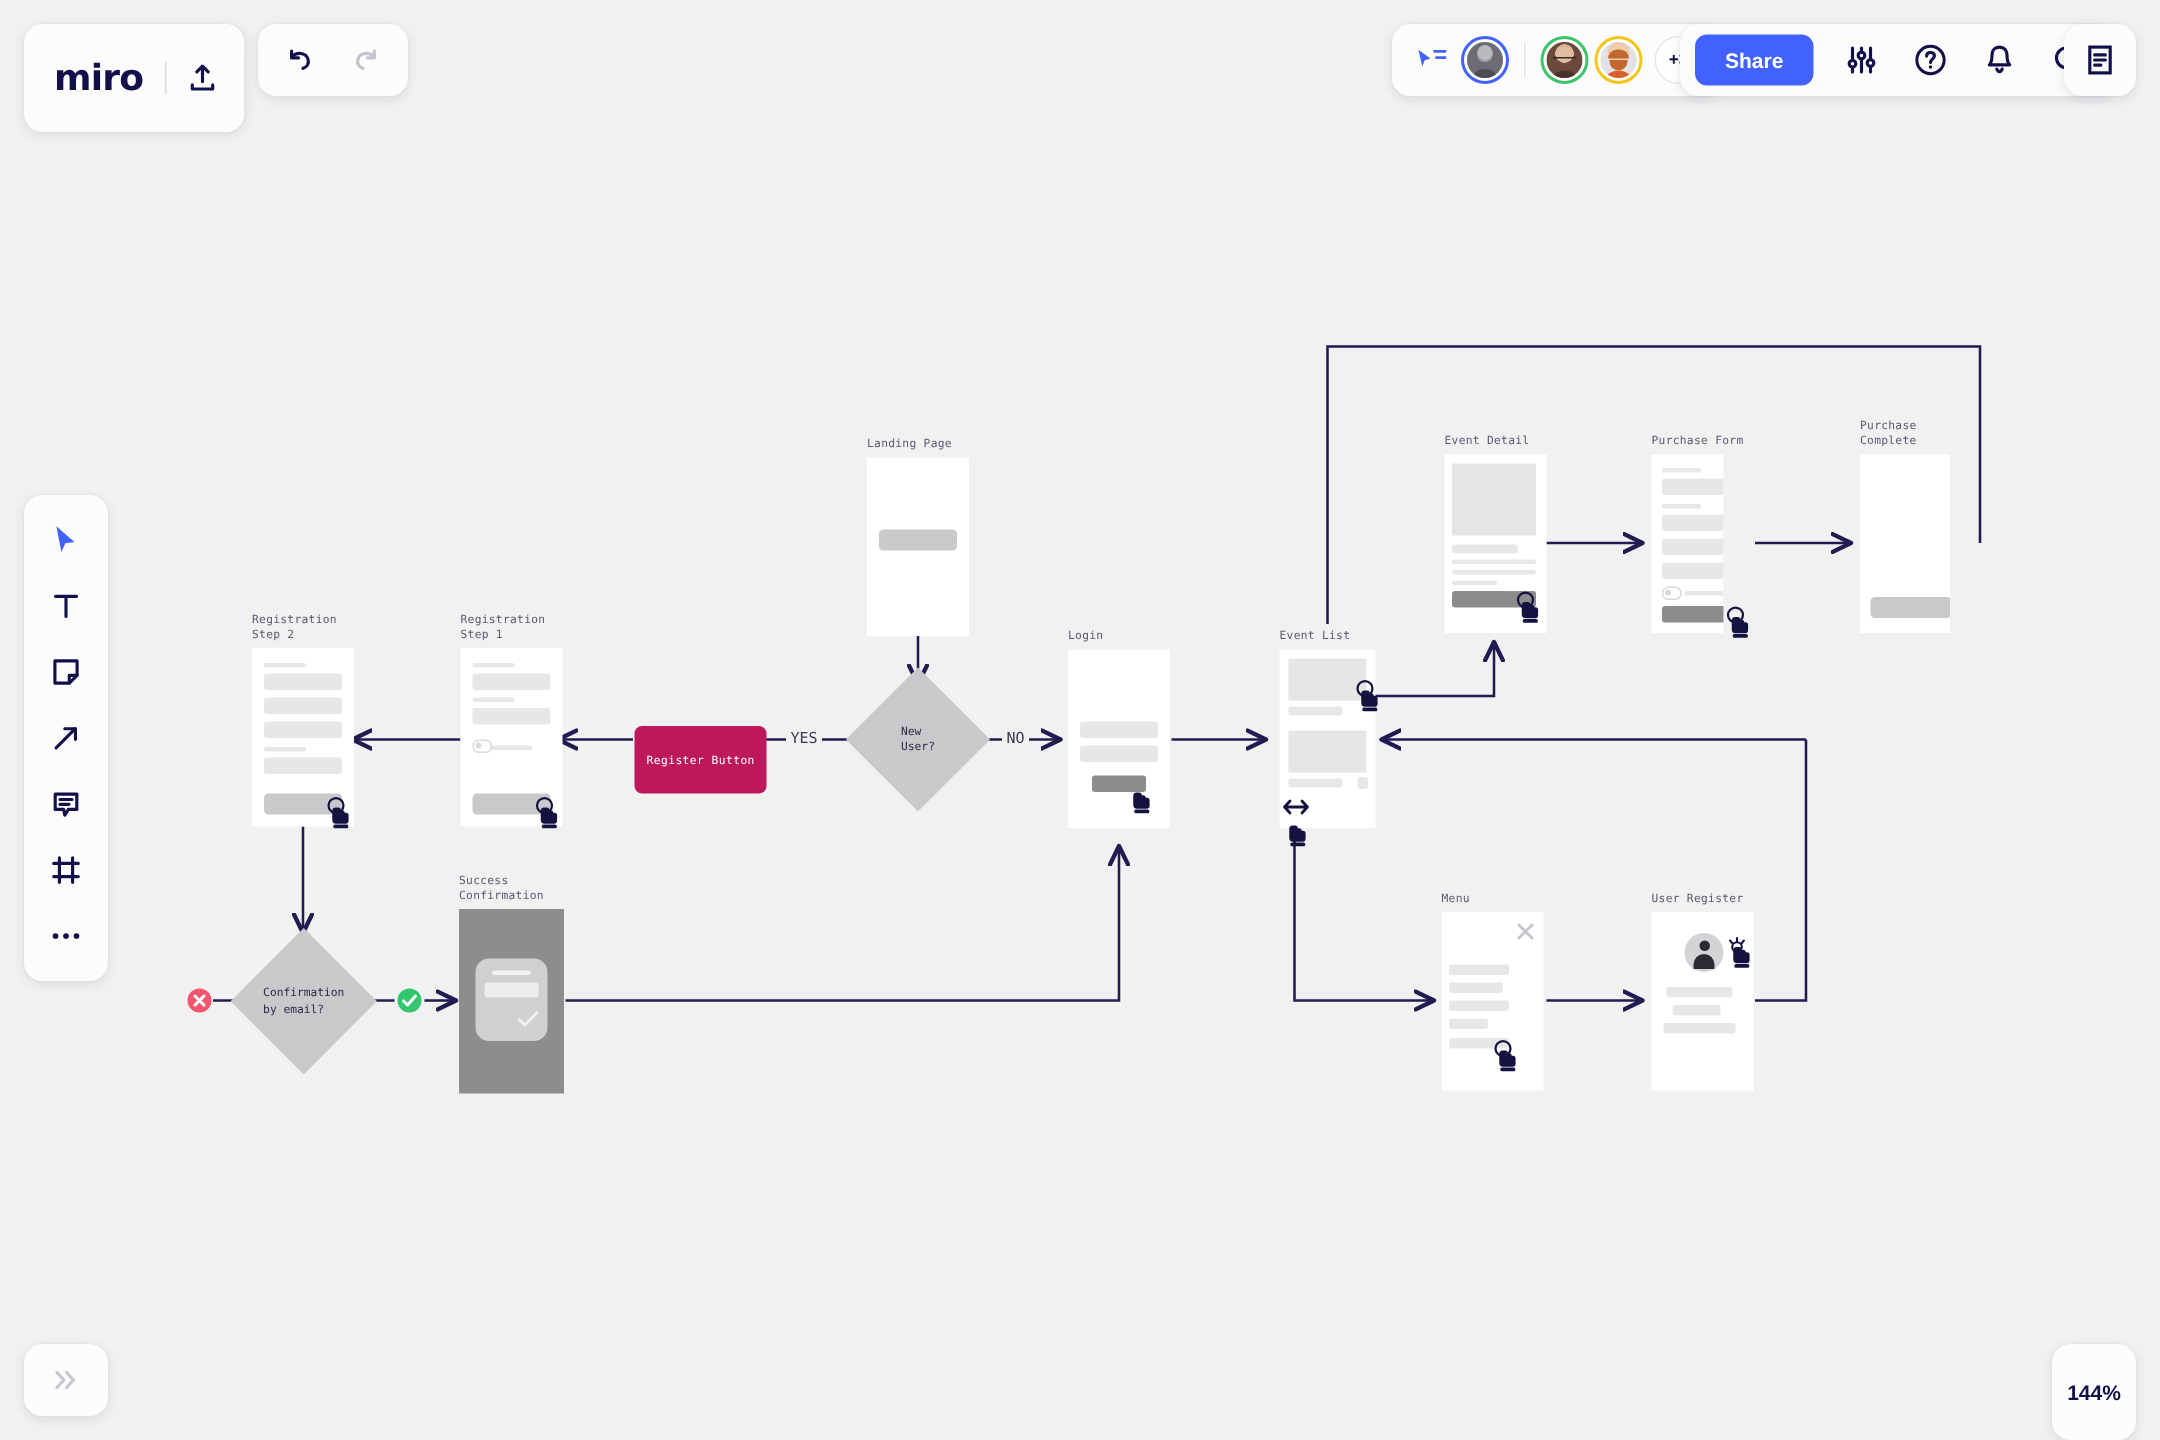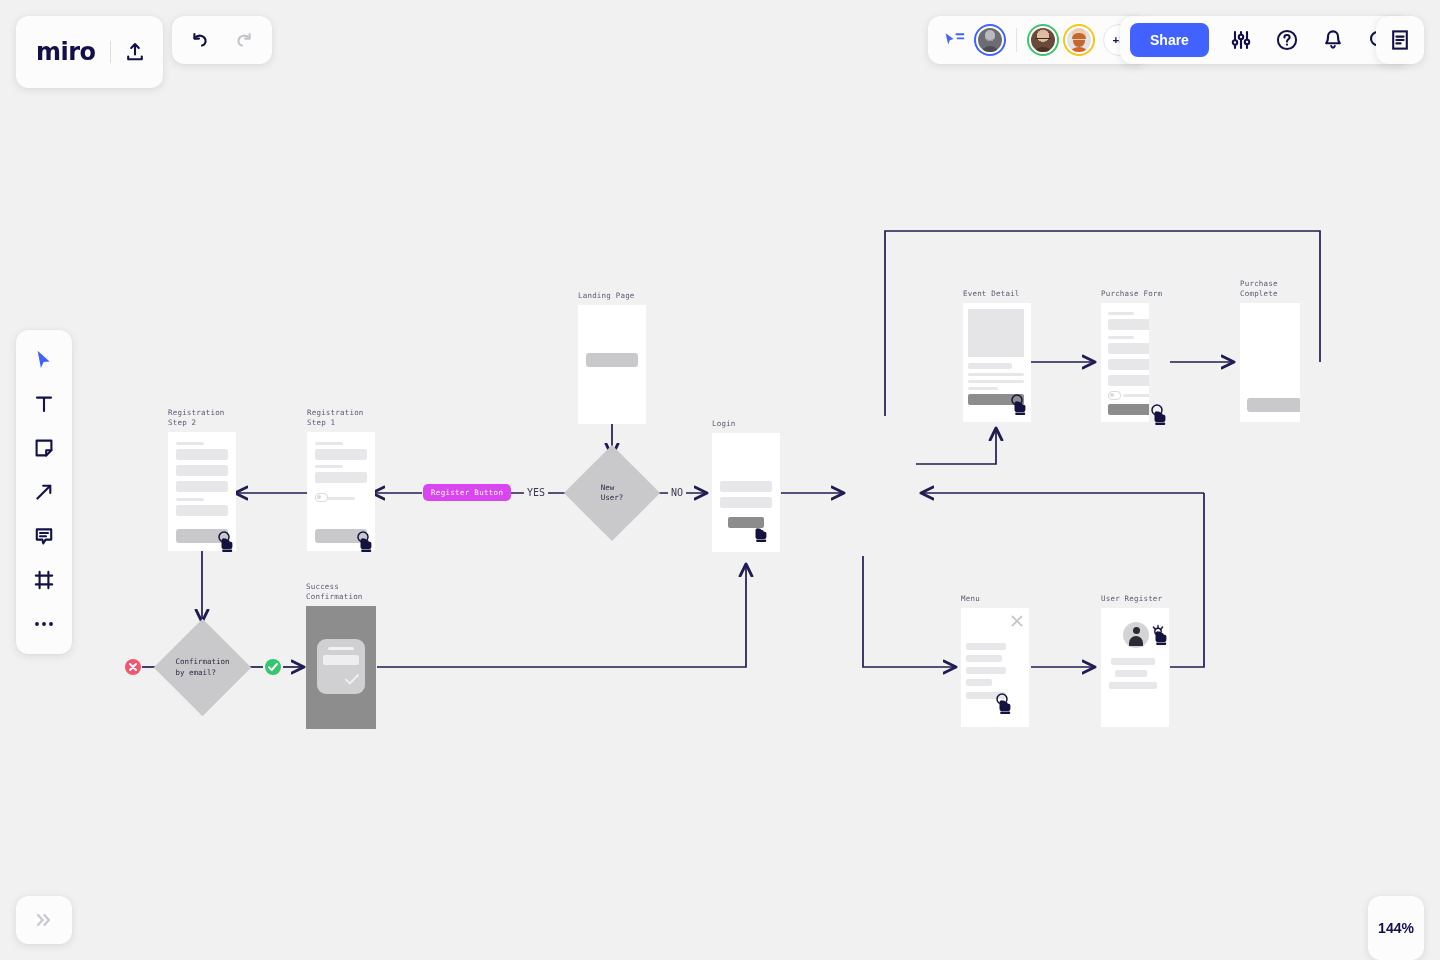--- a/index.html
+++ b/index.html
@@ -76,23 +76,23 @@
   .diamond{position:absolute;display:flex;align-items:center;justify-content:center;}
   .diamond .dshape{position:absolute;inset:0;background:#c9c9cc;
                    transform:rotate(45deg);}
   .diamond .dtext{position:relative;z-index:2;
                   font-family:"DejaVu Sans Mono","Liberation Mono",monospace;
                   font-size:7.5px;line-height:1.35;color:#2a2a44;text-align:left;white-space:pre;}
 
   .edgelabel{position:absolute;font-family:"DejaVu Sans Mono","Liberation Mono",monospace;
              font-size:10px;color:#3a3a55;background:#f1f1f1;padding:0 3px;}
 
-  .badge{position:absolute;background:#d946ef;color:#fff;border-radius:5px;
+  .badge{position:absolute;background:#be185d;color:#fff;border-radius:5px;
          font-family:"DejaVu Sans Mono","Liberation Mono",monospace;font-size:7.5px;
-         padding:4px 8px;white-space:nowrap;letter-spacing:.3px;cursor:pointer;}
+         padding:18px 8px;white-space:nowrap;letter-spacing:.3px;cursor:pointer;}
 
   .statusicon{position:absolute;width:16px;height:16px;border-radius:50%;
               display:flex;align-items:center;justify-content:center;}
   .st-red{background:#f2566f;}
   .st-green{background:#34c56f;}
 
   .cursorpin{position:absolute;width:20px;height:22px;pointer-events:none;}
   .resize{position:absolute;width:18px;height:12px;}
 </style>
 </head>
@@ -199,20 +199,42 @@
     <div class="bar" style="left:8px;top:48px;width:52px;height:11px;"></div>
     <div class="bar" style="left:8px;top:64px;width:52px;height:11px;"></div>
     <div class="bar-g" style="left:16px;top:84px;width:36px;height:11px;"></div>
   </div>
   <svg class="cursorpin" style="left:38px;top:88px;" viewBox="0 0 20 22">
     <path d="M5.5,5 v10.5 a2.6,2.6 0 0 0 2.6,2.6 h6.3 a2,2 0 0 0 2,-2 v-3.6 a1.7,1.7 0 0 0 -1.7,-1.7 h-0.9 a1.7,1.7 0 0 0 -1.7,-1.7 h-0.9 a1.7,1.7 0 0 0 -1.7,-1.7 h-1.4 a2.3,2.3 0 0 0 -2.6,1.6 z" fill="#14123f"></path>
     <rect x="6.2" y="18.6" width="10" height="2.5" rx="1" fill="#14123f"></rect>
   </svg>
 </div>
 
+<div class="node" style="left:853px;top:433px;width:64px;height:119px;">
+  <div class="nlabel">Event List</div>
+  <div class="frame">
+    <div class="img" style="left:6px;top:6px;width:52px;height:28px;"></div>
+    <div class="bar" style="left:6px;top:38px;width:36px;height:6px;"></div>
+    <div class="img" style="left:6px;top:54px;width:52px;height:28px;"></div>
+    <div class="bar" style="left:6px;top:86px;width:36px;height:6px;"></div>
+    <div class="bar" style="left:52px;top:85px;width:7px;height:8px;"></div>
+  </div>
+  <svg class="cursorpin" style="left:49px;top:20px;" viewBox="0 0 20 22">
+    <circle cx="8" cy="6" r="5" fill="none" stroke="#14123f" stroke-width="1.5"></circle>
+    <path d="M5.5,9 v6.5 a2.6,2.6 0 0 0 2.6,2.6 h6.3 a2,2 0 0 0 2,-2 v-3.6 a1.7,1.7 0 0 0 -1.7,-1.7 h-0.9 a1.7,1.7 0 0 0 -1.7,-1.7 h-0.9 a1.7,1.7 0 0 0 -1.7,-1.7 h-1.4 a2.3,2.3 0 0 0 -2.6,1.6 z" fill="#14123f"></path>
+    <rect x="6.2" y="18.6" width="10" height="2.5" rx="1" fill="#14123f"></rect>
+  </svg>
+  <svg class="resize" style="left:2px;top:99px;" viewBox="0 0 18 12">
+    <path d="M5,2 L1.4,6 L5,10 M13,2 L16.6,6 L13,10 M2.2,6 H15.8" fill="none" stroke="#14123f" stroke-width="1.9" stroke-linecap="round" stroke-linejoin="round"></path>
+  </svg>
+  <svg class="cursorpin" style="left:1px;top:110px;" viewBox="0 0 20 22">
+    <path d="M5.5,5 v10.5 a2.6,2.6 0 0 0 2.6,2.6 h6.3 a2,2 0 0 0 2,-2 v-3.6 a1.7,1.7 0 0 0 -1.7,-1.7 h-0.9 a1.7,1.7 0 0 0 -1.7,-1.7 h-0.9 a1.7,1.7 0 0 0 -1.7,-1.7 h-1.4 a2.3,2.3 0 0 0 -2.6,1.6 z" fill="#14123f"></path>
+    <rect x="6.2" y="18.6" width="10" height="2.5" rx="1" fill="#14123f"></rect>
+  </svg>
+</div>
 
 <div class="node" style="left:963px;top:303px;width:68px;height:119px;">
   <div class="nlabel">Event Detail</div>
   <div class="frame">
     <div class="img" style="left:5px;top:6px;width:56px;height:48px;"></div>
     <div class="bar" style="left:5px;top:60px;width:44px;height:6px;"></div>
     <div class="bar" style="left:5px;top:70px;width:56px;height:3px;"></div>
     <div class="bar" style="left:5px;top:77px;width:56px;height:3px;"></div>
     <div class="bar" style="left:5px;top:84px;width:30px;height:3px;"></div>
     <div class="bar-g" style="left:5px;top:91px;width:56px;height:11px;"></div>

